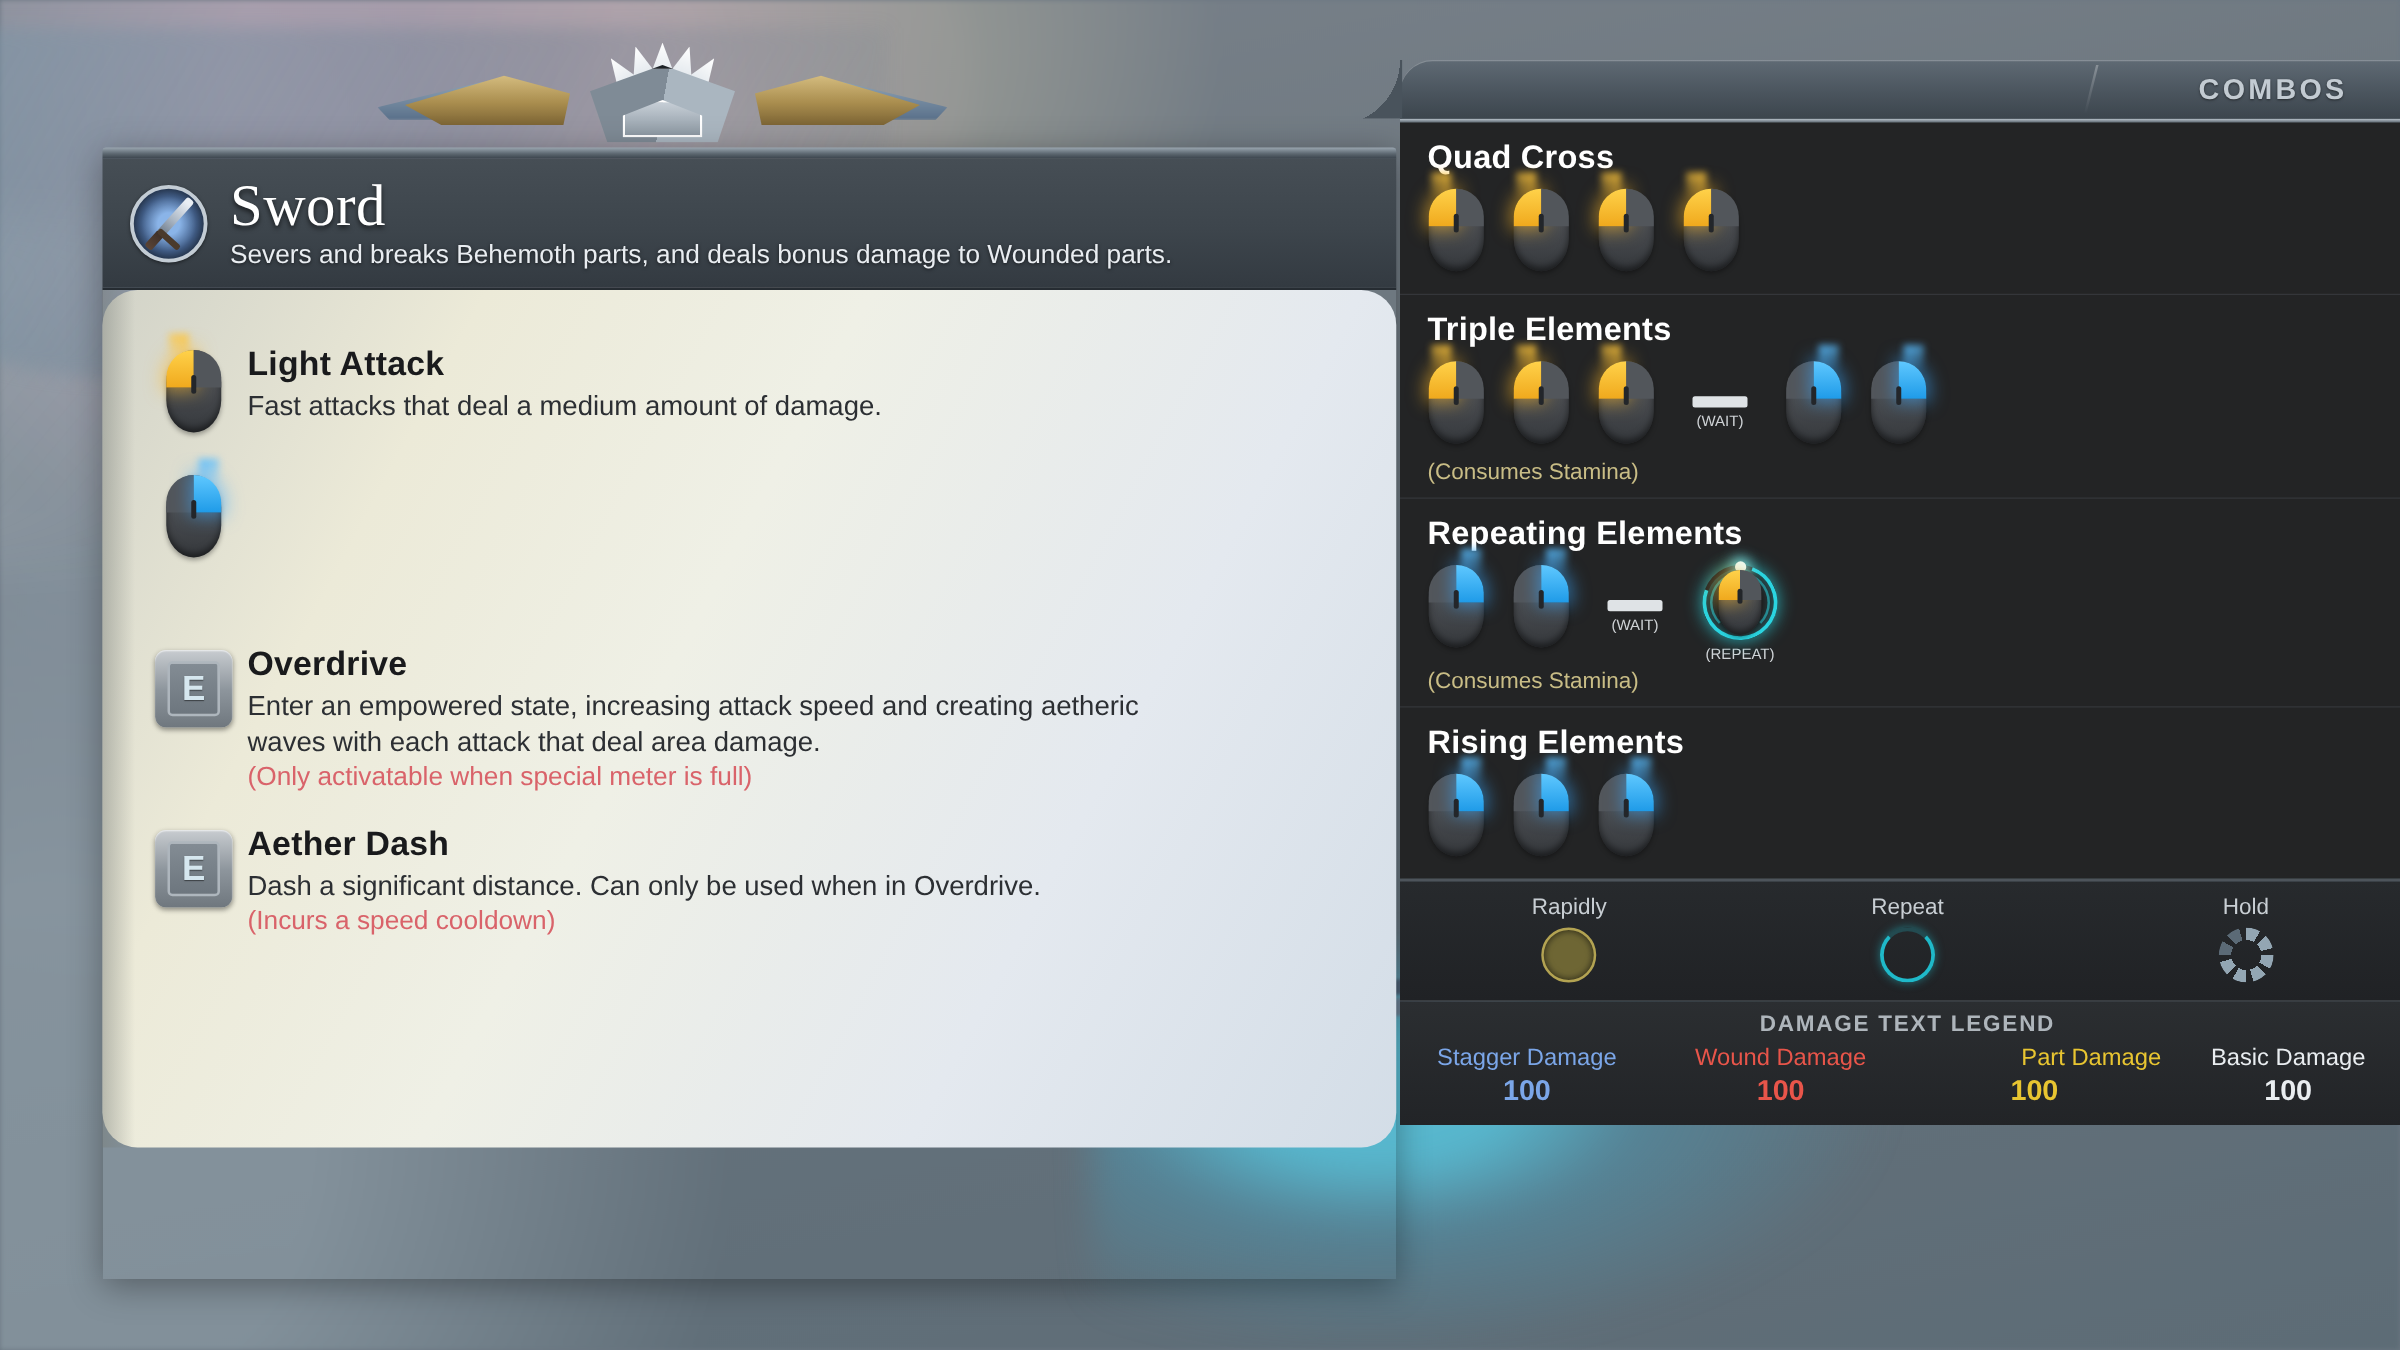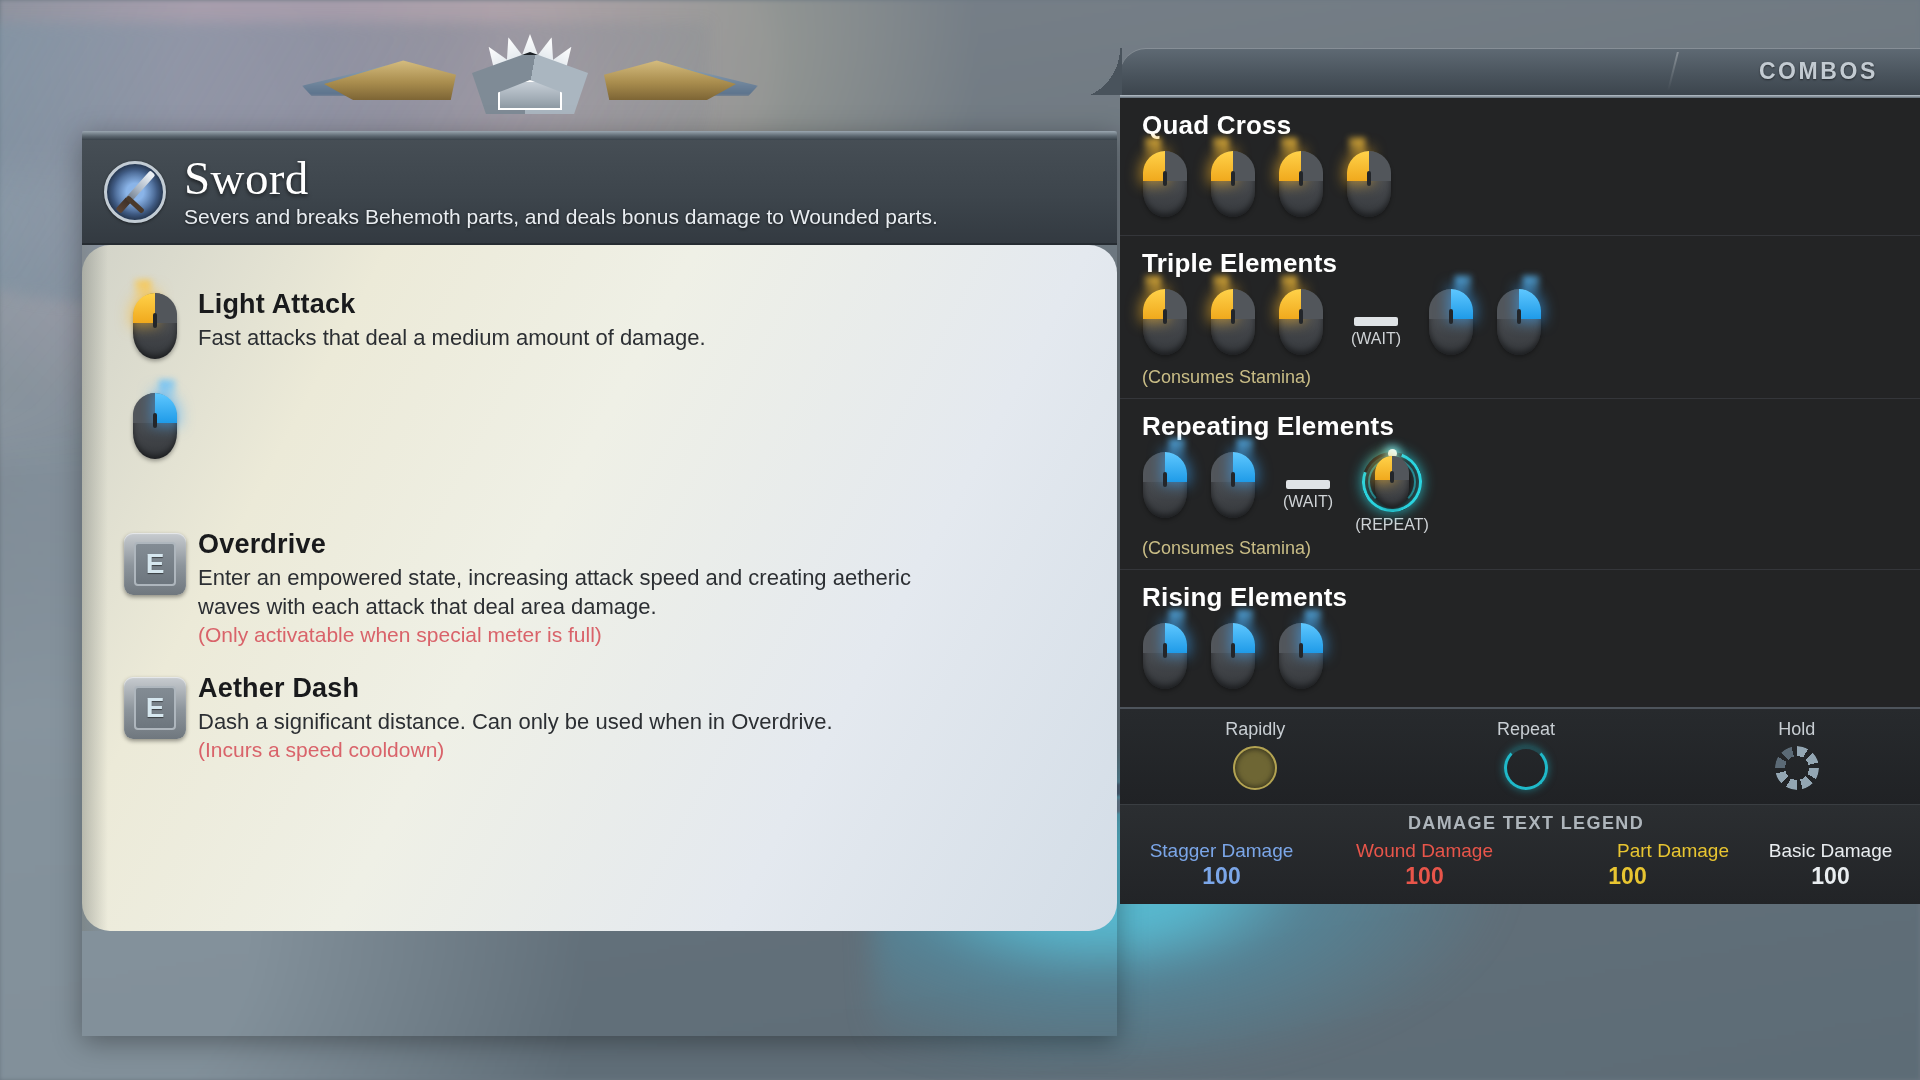--- a/index.html
+++ b/index.html
@@ -89,21 +89,20 @@
     width:64px; height:30px;
     background:linear-gradient(180deg,#c6ced6,#8e9aa4);
     clip-path:polygon(50% 0, 100% 42%, 100% 100%, 0 100%, 0 42%);
     border:2px solid #ffffff;
   }
 
   
   #weapon-panel {
     position:absolute; left:82px; top:118px; width:1035px; height:905px;
     box-shadow:0 6px 26px rgba(0,0,0,.35);
-    margin-top:13px;
   }
   #weapon-panel .top-rail {
     height:9px;
     background:linear-gradient(180deg,#9aa6b0,#5d6871 55%,#39424a);
     border-radius:3px 3px 0 0;
   }
   .wp-header {
     height:105px;
     background:linear-gradient(180deg,#464e55 0%,#3d454c 55%,#333a41 100%);
     display:flex; align-items:center; padding:0 22px;
@@ -247,21 +246,21 @@
   .cp-body { background:#232425; padding:0; }
   .combo {
     padding:12px 0 10px 22px;
     border-bottom:1px solid #34363a;
     position:relative;
   }
   .combo:last-of-type { border-bottom:none; }
   .combo-title { font-size:26px; font-weight:bold; color:#ffffff; letter-spacing:.2px; }
   .combo-row { display:flex; align-items:flex-start; gap:22px; margin-top:10px; min-height:74px; }
   .combo-item { width:46px; display:flex; flex-direction:column; align-items:center; }
-  .combo-item .cap { font-size:16px; color:#cfd3d6; margin-top:4px; white-space:nowrap; }
+  .combo-item .cap { font-size:12px; color:#cfd3d6; margin-top:4px; white-space:nowrap; }
   .wait-dash {
     width:44px; height:9px; background:#dfe3e6; border-radius:2px; margin-top:28px;
   }
   .combo-item.wait { width:60px; }
   .combo-item.repeat { width:64px; position:relative; }
   .repeat-ring {
     position:relative; width:60px; height:60px; display:flex; align-items:center; justify-content:center;
   }
   .repeat-ring .ring {
     position:absolute; inset:0; border-radius:50%;

